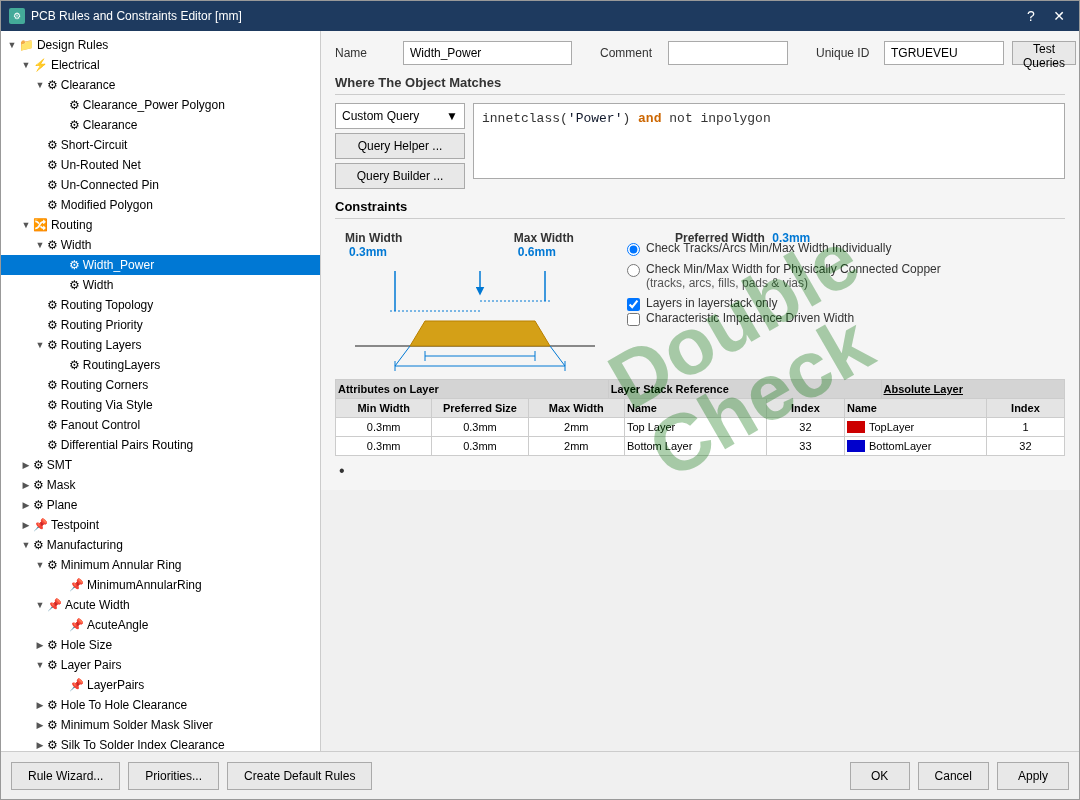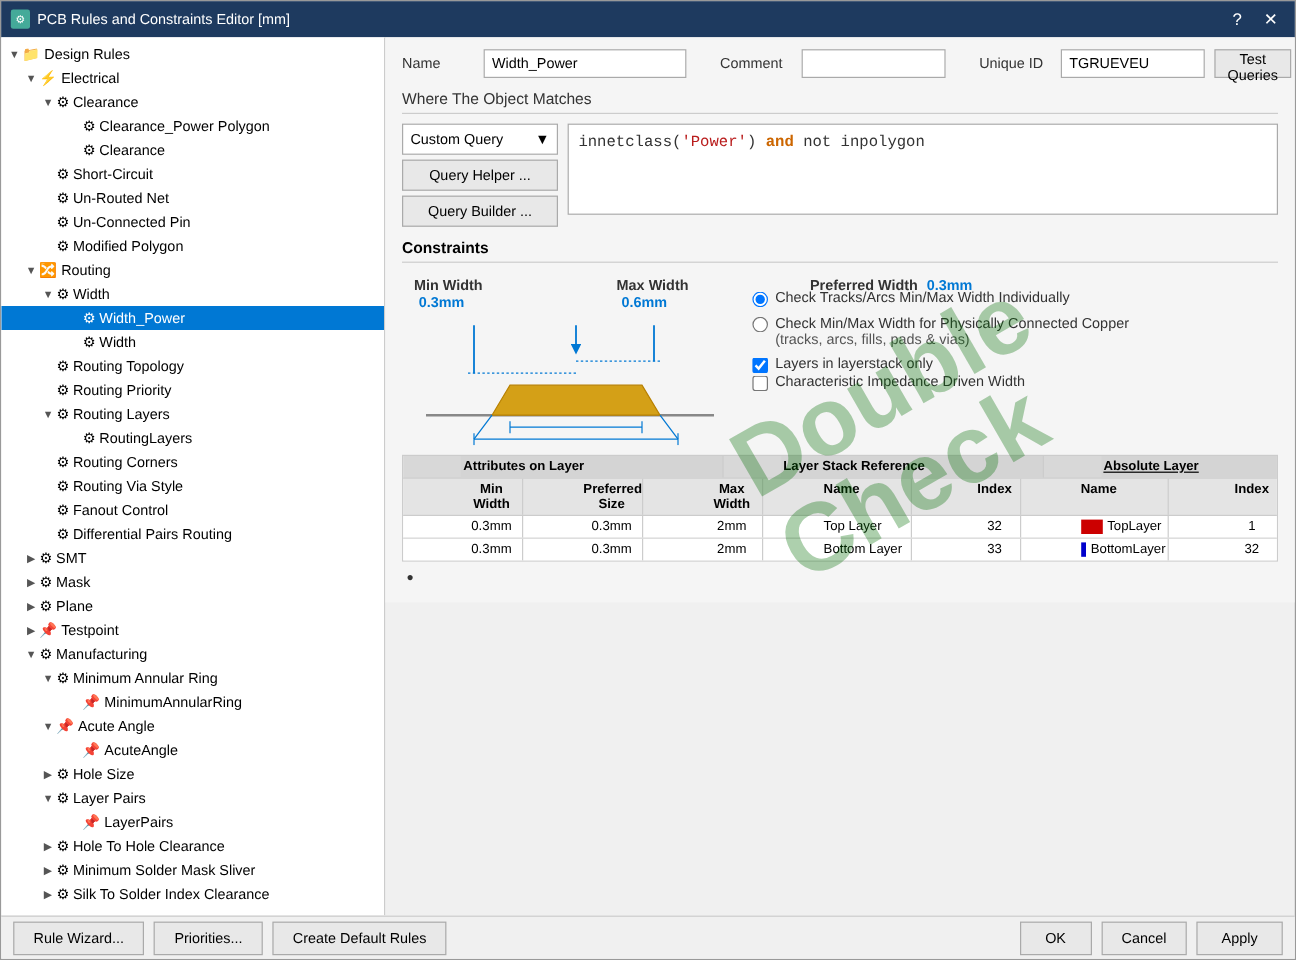--- a/index.html
+++ b/index.html
@@ -32,34 +32,34 @@
     .right-content { flex: 1; padding: 10px 14px; overflow-y: auto; }
 
     
     .field-row { display: flex; align-items: center; gap: 8px; margin-bottom: 10px; }
     .field-label { font-size: 12px; color: #333; min-width: 60px; }
     .field-input { height: 24px; border: 1px solid #aaa; padding: 2px 6px; font-size: 12px; background: white; }
     .field-input.name { width: 200px; }
     .field-input.comment { width: 120px; }
     .field-input.uid { width: 120px; }
 
-    .section-title { font-size: 13px; font-weight: normal; color: #333; margin: 10px 0 8px 0; padding-bottom: 4px; border-bottom: 1px solid #ccc; }
+    .section-title { font-size: 13px; font-weight: bold; color: #333; margin: 10px 0 8px 0; padding-bottom: 4px; border-bottom: 1px solid #ccc; }
     .query-dropdown { height: 26px; border: 1px solid #aaa; background: white; padding: 2px 6px; font-size: 12px; min-width: 130px; cursor: pointer; display: flex; align-items: center; justify-content: space-between; }
     .query-text-area { flex: 1; min-height: 50px; border: 1px solid #aaa; background: white; padding: 6px 8px; font-family: 'Courier New', monospace; font-size: 13px; line-height: 1.4; }
     .query-code { font-family: 'Courier New', monospace; font-size: 13px; }
     .query-code .func { color: #333; }
-    .query-code .str { color: #b91c1c; }
+    .query-code .str { color: #0f172a; }
     .btn { height: 26px; padding: 0 12px; border: 1px solid #aaa; background: #e8e8e8; cursor: pointer; font-size: 12px; display: flex; align-items: center; justify-content: center; white-space: nowrap; }
     .constraints-title { font-size: 13px; font-weight: bold; margin-bottom: 12px; border-bottom: 1px solid #ccc; padding-bottom: 4px; }
     .option-row { display: flex; align-items: flex-start; gap: 6px; }
     .option-radio, .option-check { margin-top: 2px; }
     .option-label { font-size: 12px; color: #333; }
 
     
-    .bottom-bar { height: 36px; background: #f0f0f0; border-top: 1px solid #ccc; display: flex; align-items: center; padding: 0 10px; gap: 8px; justify-content: space-between; }
+    .bottom-bar { height: 48px; background: #f0f0f0; border-top: 1px solid #ccc; display: flex; align-items: center; padding: 0 10px; gap: 8px; justify-content: space-between; }
     .bottom-left { display: flex; gap: 8px; }
     .bottom-right { display: flex; gap: 8px; }
     .btn-bottom { height: 28px; padding: 0 16px; border: 1px solid #aaa; background: #e8e8e8; cursor: pointer; font-size: 12px; }
     .btn-bottom.primary { background: #e8e8e8; }
     .btn-apply { height: 28px; padding: 0 20px; border: 1px solid #aaa; background: #e8e8e8; cursor: pointer; font-size: 12px; font-weight: 500; }
 
     
     ::-webkit-scrollbar { width: 8px; height: 8px; }
     ::-webkit-scrollbar-track { background: #f0f0f0; }
     ::-webkit-scrollbar-thumb { background: #bbb; border-radius: 2px; }
@@ -68,21 +68,21 @@
     
     .right-wrapper { position: relative; flex: 1; overflow: hidden; }
     
     .test-queries-btn { height: 24px; padding: 0 10px; border: 1px solid #aaa; background: #e8e8e8; cursor: pointer; font-size: 12px; }
 
     .table-wrapper { border: 1px solid #ccc; }
     .table-header-row1 { display: flex; background: #d8d8d8; border-bottom: 1px solid #ccc; }
     .table-header-row2 { display: flex; background: #e4e4e4; border-bottom: 1px solid #ccc; }
     .table-data-row { display: flex; border-bottom: 1px solid #ccc; background: white; }
     .table-data-row:last-child { border-bottom: none; }
-    .tc { padding: 3px 2px; border-right: 1px solid #ccc; font-size: 11px; text-align: center; overflow: hidden; margin-left: 48px; }
+    .tc { padding: 3px 2px; border-right: 1px solid #ccc; font-size: 11px; text-align: center; overflow: hidden; }
     .tc:last-child { border-right: none; }
     .tc.tl { text-align: left; }
   </style>
 </head>
 <body>
 
 <div class="window">
 
   <div class="titlebar">
     <div class="titlebar-left">
@@ -236,21 +236,21 @@
           <span class="tree-label">Minimum Annular Ring</span>
         </div>
         <div class="tree-item" style="padding-left:54px;">
           <span class="tree-expand" style="width:14px;"></span>
           <span class="tree-icon">📌</span>
           <span class="tree-label">MinimumAnnularRing</span>
         </div>
         <div class="tree-item" style="padding-left:32px;">
           <span class="tree-expand">▼</span>
           <span class="tree-icon">📌</span>
-          <span class="tree-label">Acute Angle</span>
+          <span class="tree-label">Acute Width</span>
         </div>
         <div class="tree-item" style="padding-left:54px;">
           <span class="tree-expand" style="width:14px;"></span>
           <span class="tree-icon">📌</span>
           <span class="tree-label">AcuteAngle</span>
         </div>
         <div class="tree-item" style="padding-left:32px;">
           <span class="tree-expand">▶</span>
           <span class="tree-icon">⚙</span>
           <span class="tree-label">Hole Size</span>

